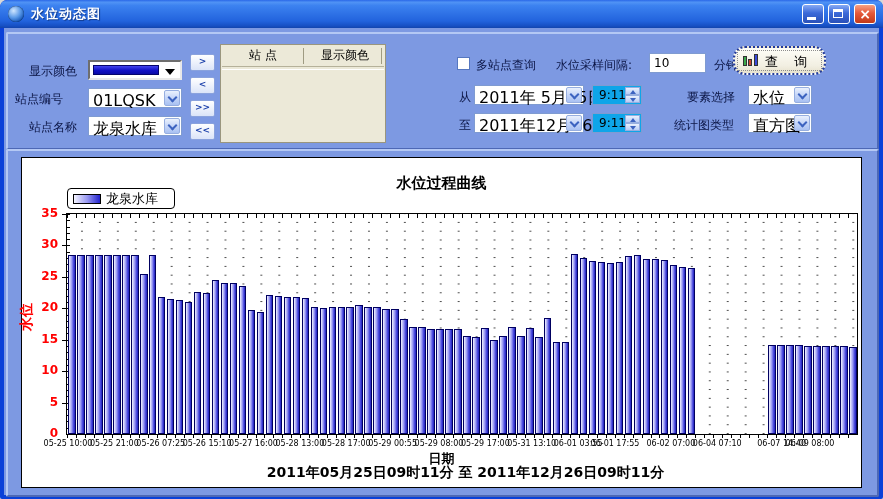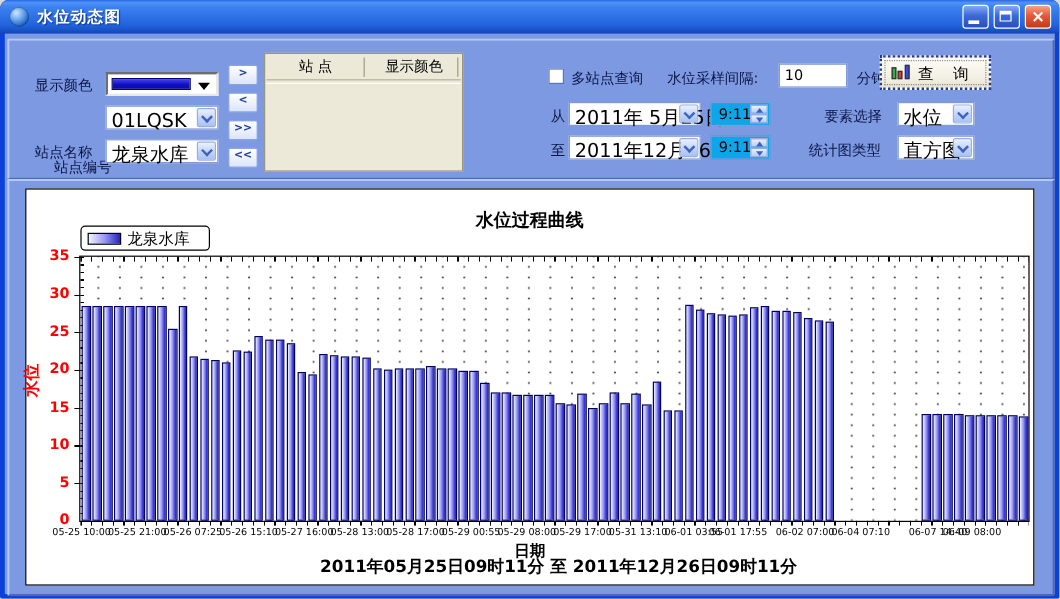--- a/index.html
+++ b/index.html
@@ -52,21 +52,21 @@
   .spin{position:absolute;background:#0ea5e9;border:1px solid #7f9bd1;box-sizing:border-box;}
   .spin .val{position:absolute;left:6px;top:2px;font-size:12px;color:#000;}
   .spinbtns{position:absolute;right:1px;top:1px;bottom:1px;width:15px;}
   .spinbtn{position:absolute;left:0;width:15px;height:8px;background:linear-gradient(180deg,#eaf1fd,#b9cdf6);
     border:1px solid #96aee0;box-sizing:border-box;}
   .spinbtn.up{top:0;} .spinbtn.dn{bottom:0;}
   .tri-up-s{position:absolute;left:4px;top:2px;width:0;height:0;border-left:3px solid transparent;border-right:3px solid transparent;border-bottom:4px solid #3c63c0;}
   .tri-dn-s{position:absolute;left:4px;top:2px;width:0;height:0;border-left:3px solid transparent;border-right:3px solid transparent;border-top:4px solid #3c63c0;}
   
   .querybtn{position:absolute;background:linear-gradient(180deg,#fefef8 0%,#f2efe2 70%,#e7e2ce 100%);
-    border:2px dotted #223a9a;border-radius:0;box-sizing:border-box;cursor:pointer;}
+    border:2px dotted #223a9a;border-radius:12px;box-sizing:border-box;cursor:pointer;}
   .querybtn .inner{position:absolute;inset:2px;border:1px dotted #8c8c8c;}
   .qbar{position:absolute;bottom:7px;width:4px;border:1px solid #333;box-sizing:border-box;}
   .qtext{position:absolute;left:30px;top:5px;font-size:13px;color:#000;letter-spacing:6px;white-space:nowrap;}
   
   .chart-white{position:absolute;background:#fff;border:1px solid #000;}
   .chart-title{position:absolute;left:0;right:0;top:16px;text-align:center;font-size:15px;font-weight:bold;color:#000;}
   .legend{position:absolute;border:1px solid #000;border-radius:4px;background:#fff;}
   .legend-swatch{position:absolute;left:5px;top:5px;width:26px;height:8px;border:1px solid #000;
     background:linear-gradient(90deg,#f4f4ff 0%,#9a9af2 50%,#2222cc 100%);}
   .legend-text{position:absolute;left:38px;top:1px;font-size:13px;color:#000;white-space:nowrap;}
@@ -111,21 +111,21 @@
   <div class="client">
 
     <div class="panel" style="left:2px;top:4px;width:869px;height:114px;">
 
       <div class="ctl-label" style="left:21px;top:29px;">显示颜色</div>
       <div class="color-combo" style="left:80px;top:26px;width:94px;height:20px;">
         <div class="color-fill"></div>
         <div class="tri-down"></div>
       </div>
 
-      <div class="ctl-label" style="left:37px;top:57px;margin-top:40px;">站点编号</div>
+      <div class="ctl-label" style="left:7px;top:57px;">站点编号</div>
       <div class="combo" style="left:80px;top:54px;width:94px;height:20px;">
         <span class="val">01LQSK</span>
         <span class="combo-btn">
             <i class="chev"></i>
           </span>
       </div>
 
       <div class="ctl-label" style="left:21px;top:85px;">站点名称</div>
       <div class="combo" style="left:80px;top:82px;width:94px;height:20px;">
         <span class="val">龙泉水库</span>

